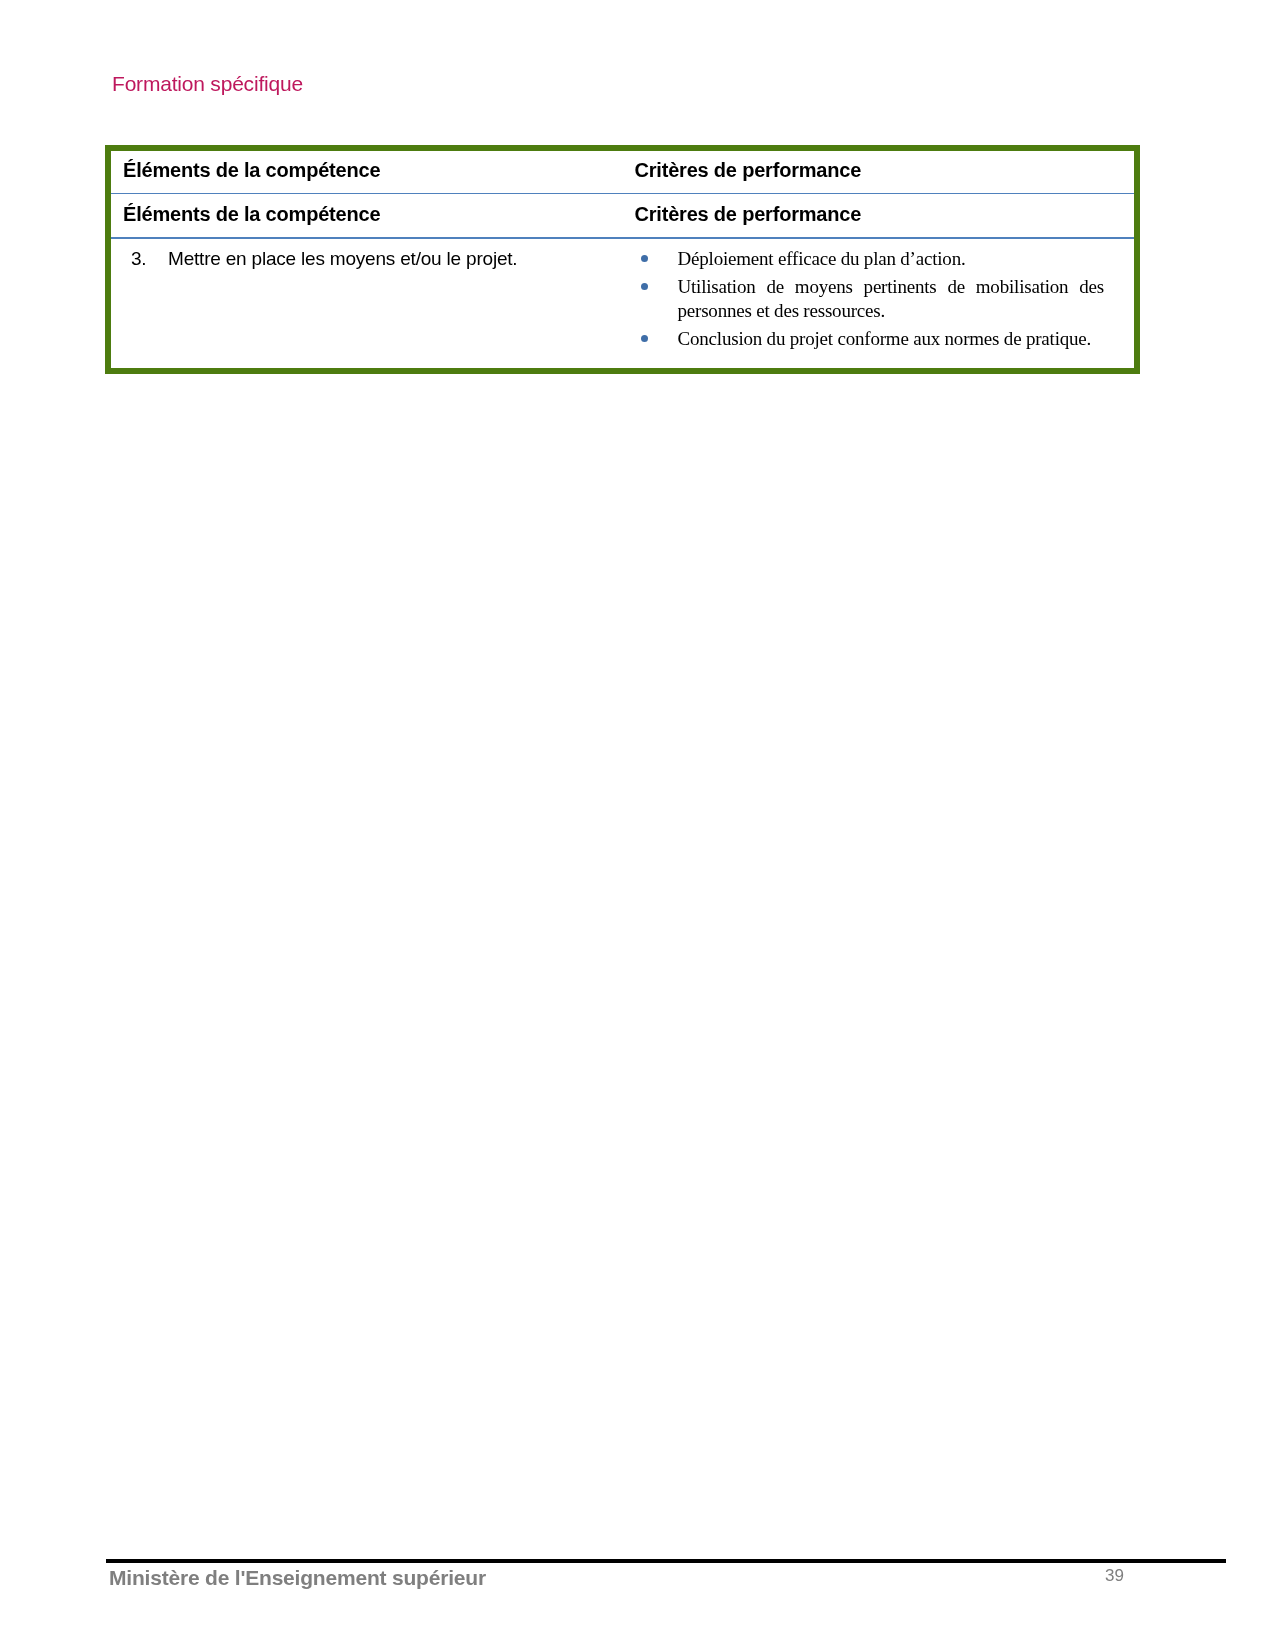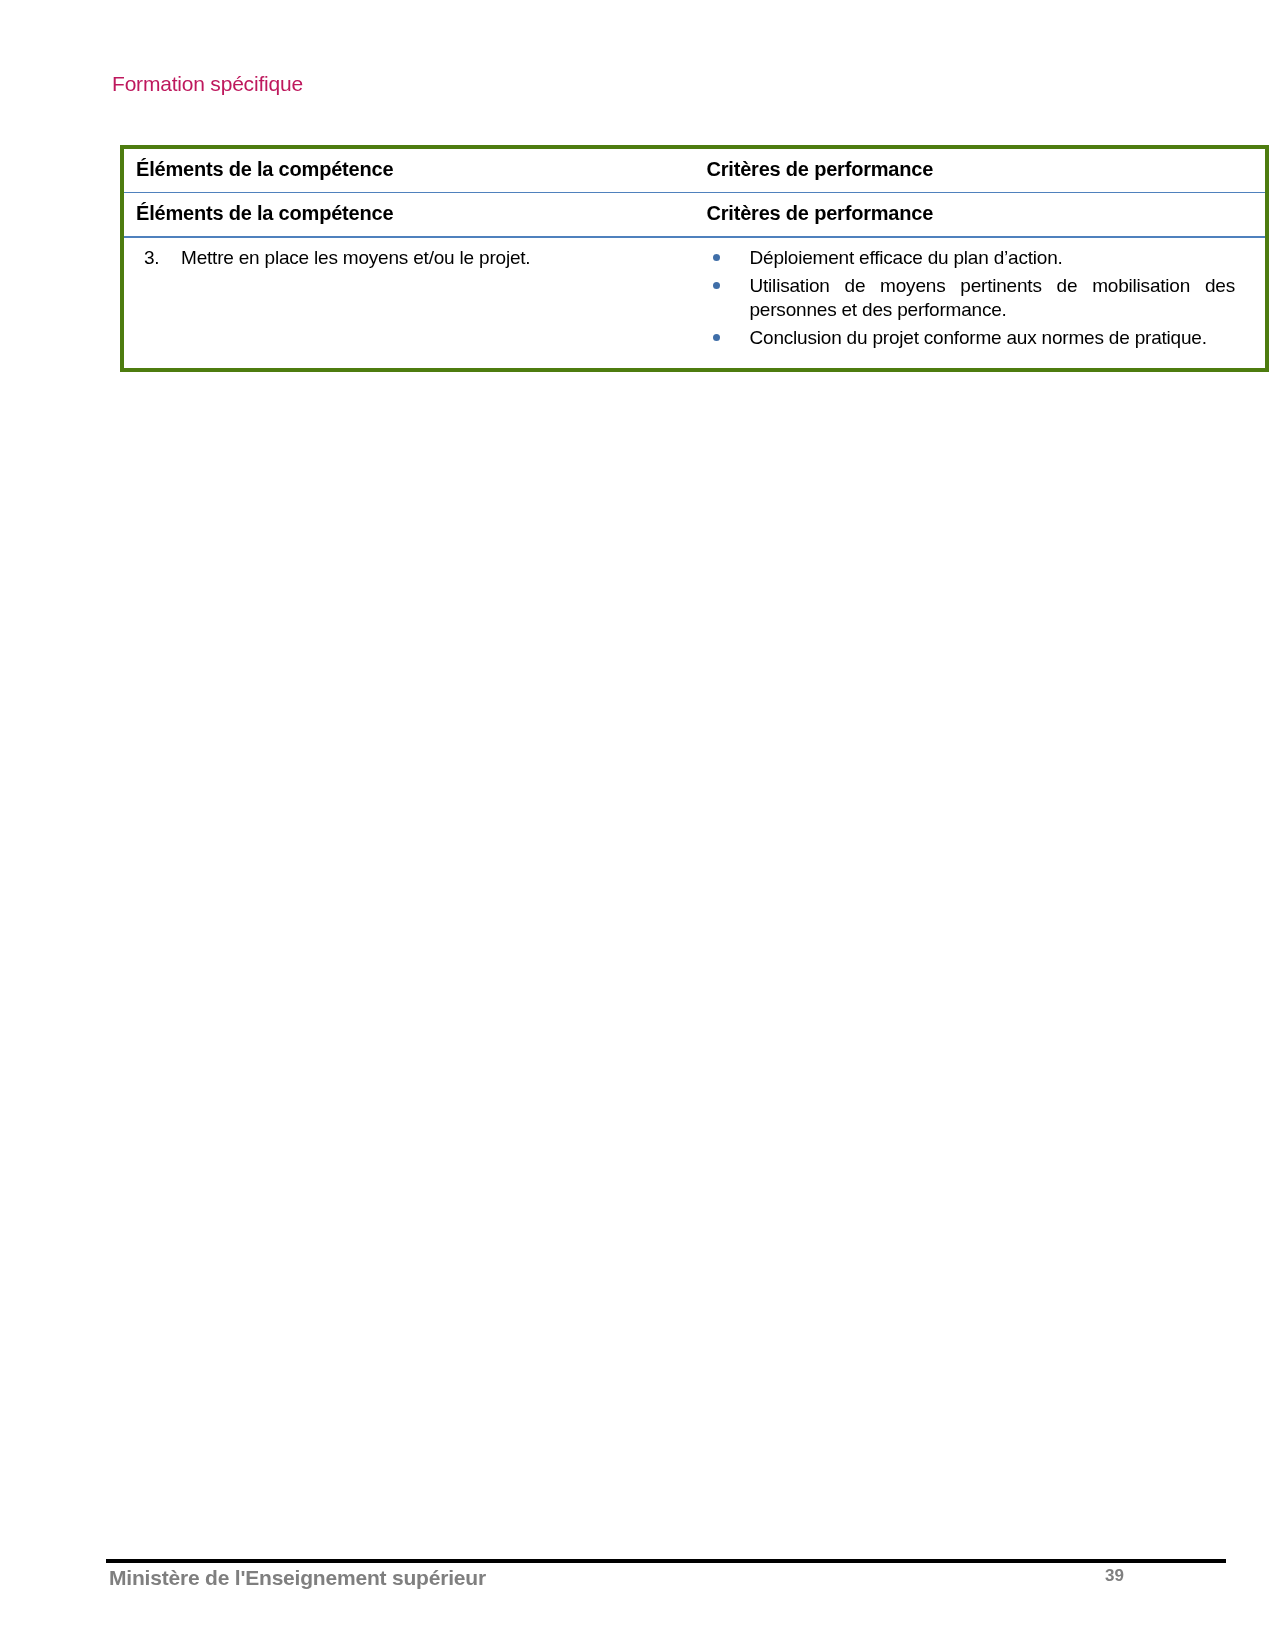--- a/index.html
+++ b/index.html
@@ -23,26 +23,26 @@
     top: 71px;
     font-size: 21px;
     line-height: 26px;
     color: #be185d;
     letter-spacing: -0.2px;
   }
 
   
   .comp-table {
     position: absolute;
-    left: 120px;
+    left: 105px;
     top: 145px;
-    width: 1149px;
+    width: 1035px;
     border-collapse: collapse;
     table-layout: fixed;
-    border: 4px solid #4d7c0f;
+    border: 6px solid #4d7c0f;
   }
   .comp-table col { width: 50%; }
 
   .comp-table th {
     text-align: left;
     font-weight: bold;
     font-size: 20px;
     letter-spacing: -0.2px;
     height: 45px;
     vertical-align: middle;
@@ -78,20 +78,21 @@
     list-style: none;
     margin: 0;
     padding: 0;
   }
   .criteria-list li {
     position: relative;
     padding-left: 55px;
     padding-right: 30px;
     margin-bottom: 4px;
     text-align: justify;
+    font-family: Liberation Serif, serif;
   }
   .criteria-list li .bullet-dot {
     position: absolute;
     left: 18px;
     top: 8px;
     width: 7px;
     height: 7px;
     border-radius: 50%;
     background: #3f6ea8;
   }
@@ -112,21 +113,21 @@
     font-size: 21px;
     font-weight: bold;
     color: #7f7f7f;
     letter-spacing: -0.2px;
   }
   .footer-right {
     position: absolute;
     left: 1105px;
     top: 1566px;
     font-size: 17px;
-    font-weight: bold;
+    font-weight: normal;
     color: #7f7f7f;
   }
 </style>
 </head>
 <body>
 
 <div class="section-label">Formation spécifique</div>
 
 <table class="comp-table">
   <colgroup>
@@ -152,21 +153,21 @@
         </div>
       </td>
       <td>
         <ul class="criteria-list">
           <li>
             <span class="bullet-dot"></span>
             <span>Déploiement efficace du plan d’action.</span>
           </li>
           <li>
             <span class="bullet-dot"></span>
-            <span>Utilisation de moyens pertinents de mobilisation des personnes et des performance.</span>
+            <span>Utilisation de moyens pertinents de mobilisation des personnes et des ressources.</span>
           </li>
           <li>
             <span class="bullet-dot"></span>
             <span>Conclusion du projet conforme aux normes de pratique.</span>
           </li>
         </ul>
       </td>
     </tr>
   </tbody>
 </table>

